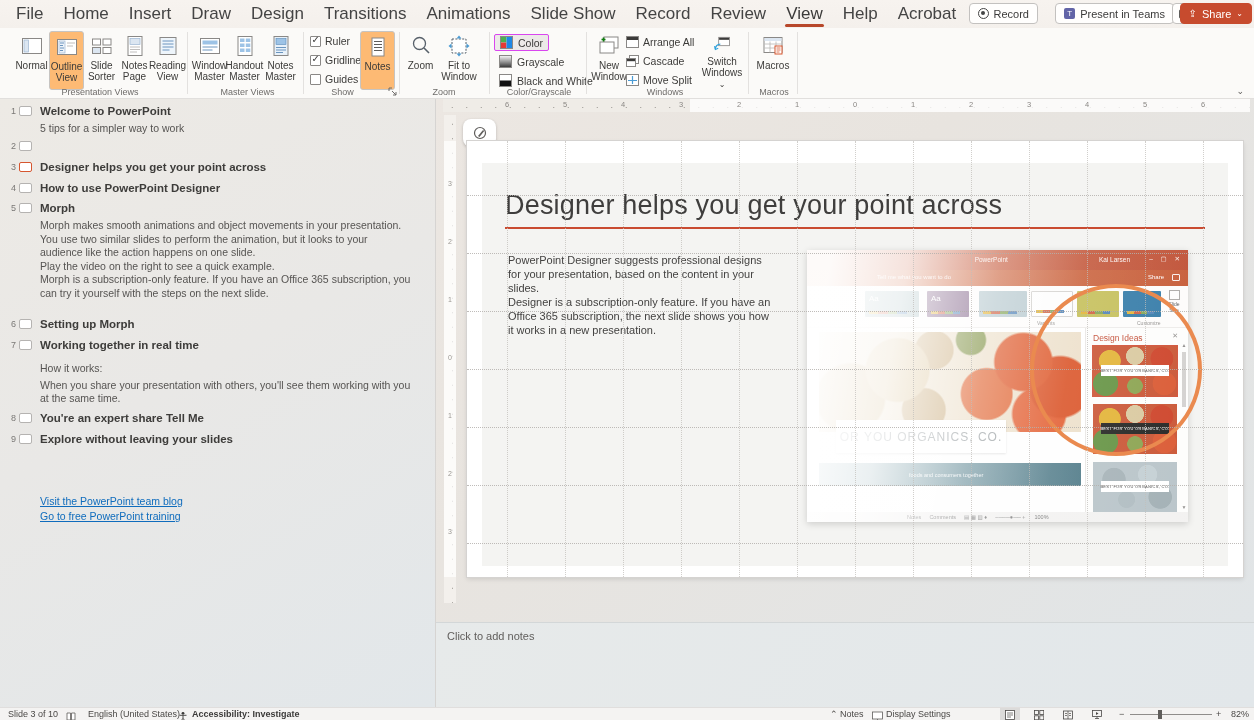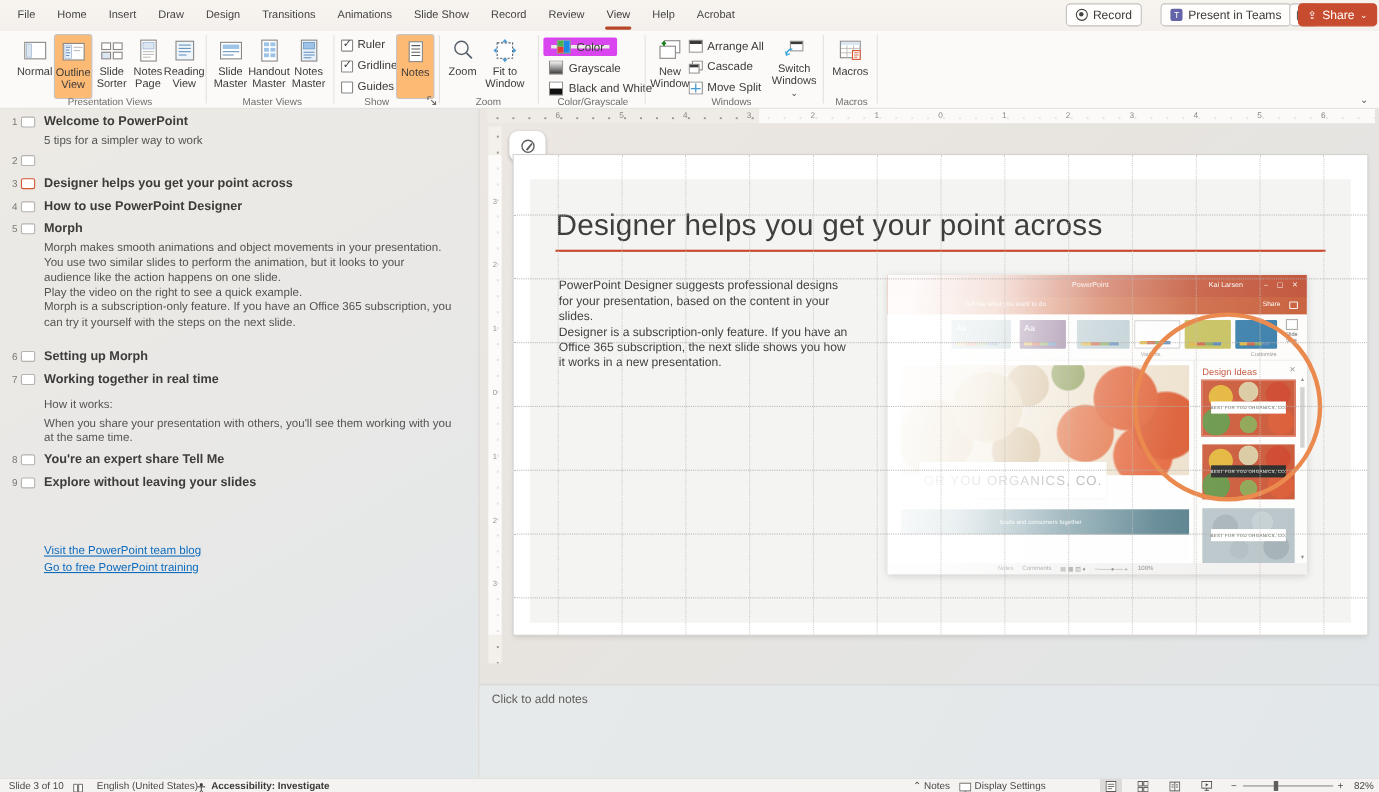--- a/index.html
+++ b/index.html
@@ -4,21 +4,21 @@
 <style>
   * { box-sizing: border-box; }
   html,body { margin:0; padding:0; }
   body { width:1254px; height:720px; overflow:hidden;
          font-family:"Liberation Sans", sans-serif; color:#3c3b39; }
   #app { position:relative; width:1254px; height:720px; background:#e9e7e3; overflow:hidden; }
 
   
   .menubar { position:absolute; left:0; top:0; width:1254px; height:28px;
              background:linear-gradient(180deg,#f7f3ef,#f4f0ec); display:flex; align-items:center; }
-  .menu-item { position:relative; padding:0 10px; font-size:10px; color:#444; height:28px;
+  .menu-item { position:relative; padding:0 10px; font-size:17px; color:#444; height:28px;
                line-height:28px; cursor:default; }
   .menu-item:first-child { margin-left:6px; }
   .menu-item.active { color:#3b3a39; font-weight:normal; }
   .menu-item.active::after { content:""; position:absolute; left:9px; right:9px; bottom:1px;
                height:3px; border-radius:2px; background:#b7472a; }
   .qa { position:absolute; top:3px; height:21px; display:flex; align-items:center;
         border:1px solid #c3c1bf; border-radius:4px; background:#fffefd; font-size:11px;
         color:#3b3a39; padding:0 8px; gap:5px; }
   .qa.share { background:#c74b2e; border-color:#c74b2e; color:#fff; }
   .icon-dot { width:11px; height:11px; border:1.5px solid #444; border-radius:50%; display:inline-block; position:relative; }
@@ -38,21 +38,21 @@
   .bigbtn { position:absolute; top:3px; width:35px; height:59px; display:flex; flex-direction:column;
             align-items:center; border-radius:3px; padding-top:3px; cursor:default; }
   .bigbtn .blabel { font-size:10px; line-height:11px; text-align:center; color:#3c3b39; margin-top:2px; }
   .bigbtn.sel { background:#fdba74; border:1px solid #c6c4c2; }
   .widebtn { width:44px; }
   .cbrow { position:absolute; display:flex; align-items:center; gap:4px; font-size:10.5px; color:#3c3b39; }
   .cbox { width:11px; height:11px; border:1px solid #8a8886; background:#fff; border-radius:1px; position:relative; }
   .cbox.on::after { content:"✓"; position:absolute; left:0.5px; top:-2.5px; font-size:10px; color:#3b3a39; }
   .chiprow { position:absolute; display:flex; align-items:center; gap:5px; font-size:10.5px;
              color:#3c3b39; height:17px; padding:0 5px; border-radius:2px; }
-  .chiprow.sel { background:#eceae8; border:7px solid #d946ef; }
+  .chiprow.sel { background:#eceae8; border:1px solid #d946ef; }
   .smallrow { position:absolute; display:flex; align-items:center; gap:4px; font-size:10.5px; color:#3c3b39; }
   .launcher { position:absolute; width:9px; height:9px; }
   .ribbon-collapse { position:absolute; right:10px; bottom:2px; font-size:9px; color:#605e5c; }
 
   
   .outline { position:absolute; left:0; top:99px; width:436px; height:608px;
              background:linear-gradient(150deg,#edeae5 0%,#e9e8e6 45%,#e2e7ea 100%);
              border-right:1px solid #d6d4d2; }
   .oi { position:absolute; left:0; width:430px; }
   .oi-row { display:flex; align-items:center; height:16px; }
@@ -264,21 +264,21 @@
     </div>
     <div class="rgroup-label" style="left:40px; width:120px">Presentation Views</div>
     <div class="rsep" style="left:187px"></div>
 
     <div class="bigbtn" style="left:192px">
       <svg width="24" height="24" viewBox="0 0 24 24">
           <rect x="2.5" y="4.5" width="19" height="15" fill="#fff" stroke="#8a8886"></rect>
           <rect x="4.5" y="6.5" width="15" height="4" fill="#9dc3e6"></rect>
           <path d="M4.5 13h15M4.5 16h10" stroke="#5b8ab8" stroke-width=".9"></path>
         </svg>
-      <span class="blabel">Slide Master</span>
+      <span class="blabel">Window Master</span>
     </div>
     <div class="bigbtn" style="left:227px">
       <svg width="24" height="24" viewBox="0 0 24 24">
           <rect x="5" y="2.5" width="14" height="19" fill="#fff" stroke="#8a8886"></rect>
           <rect x="7" y="4.5" width="4.5" height="3.5" fill="#9dc3e6"></rect>
           <rect x="12.8" y="4.5" width="4.5" height="3.5" fill="#9dc3e6"></rect>
           <rect x="7" y="9.5" width="4.5" height="3.5" fill="#9dc3e6"></rect>
           <rect x="12.8" y="9.5" width="4.5" height="3.5" fill="#9dc3e6"></rect>
           <rect x="7" y="14.5" width="4.5" height="3.5" fill="#9dc3e6"></rect>
           <rect x="12.8" y="14.5" width="4.5" height="3.5" fill="#9dc3e6"></rect>

